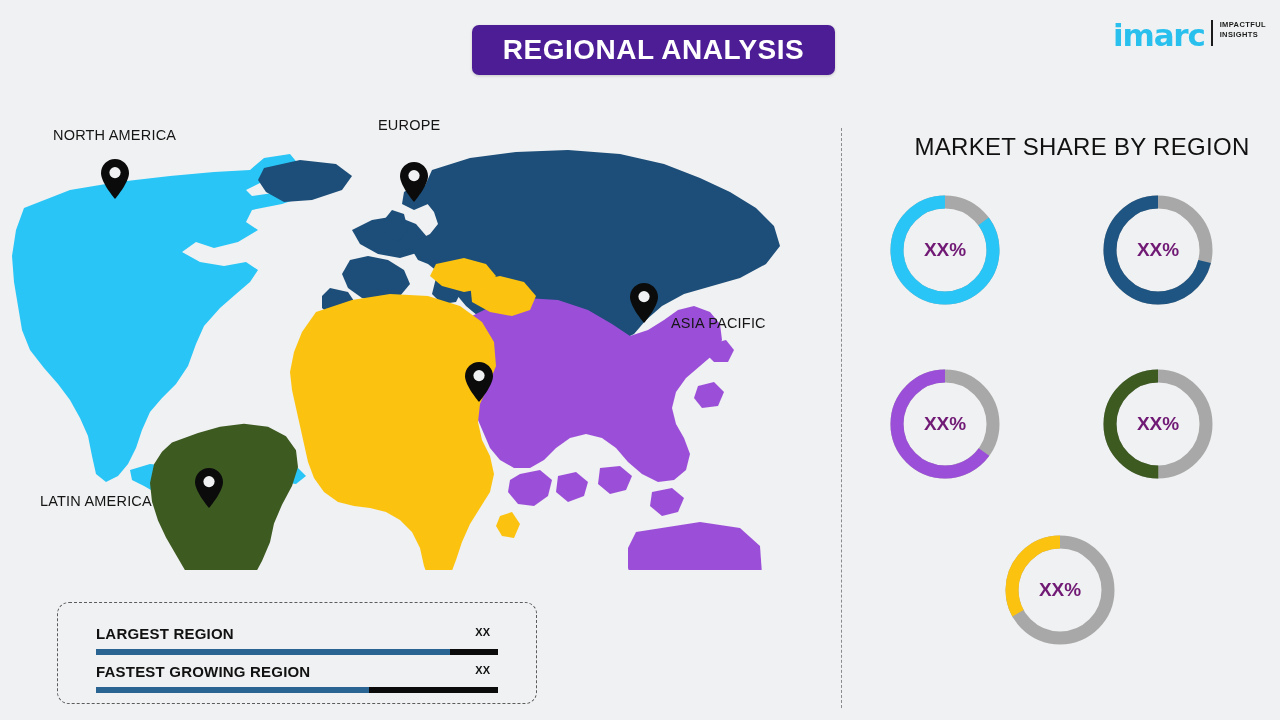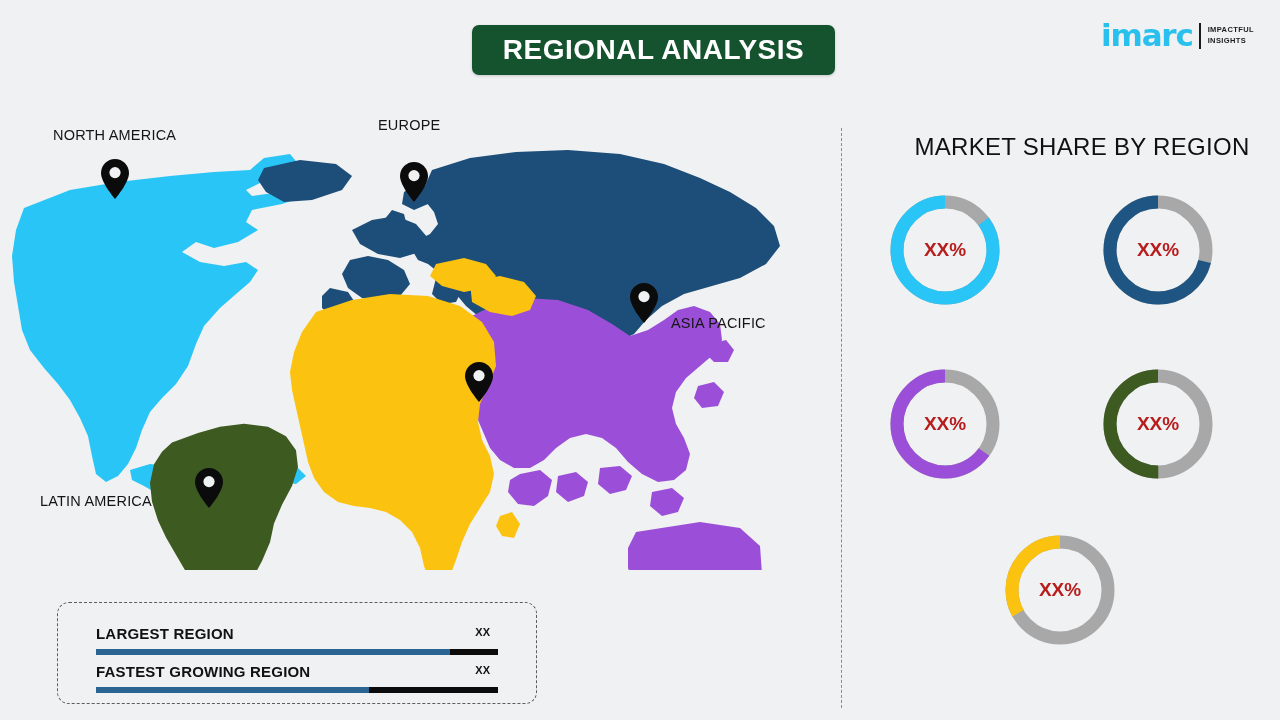--- a/index.html
+++ b/index.html
@@ -8,30 +8,30 @@
     width:1280px;height:720px;
     background:#f0f1f2;
     font-family:"Liberation Sans", sans-serif;
     position:relative;overflow:hidden;
   }
   .frame{position:absolute;inset:0;}
 
   
   .title-pill{
     position:absolute;left:472px;top:25px;width:363px;height:50px;
-    background:#14532d;border-radius:7px;
+    background:#4c1d95;border-radius:7px;
     display:flex;align-items:center;justify-content:center;
     box-shadow:0 1px 3px rgba(0,0,0,.18);
   }
   .title-pill span{
     color:#ffffff;font-size:28px;font-weight:bold;letter-spacing:.5px;
   }
 
   
-  .logo{position:absolute;right:26px;top:20px;display:flex;align-items:center;margin-left:39px;}
+  .logo{position:absolute;right:14px;top:20px;display:flex;align-items:flex-start;margin-left:39px;}
   .logo-word{
     font-size:31px;font-weight:bold;color:#29c0ee;letter-spacing:-1.2px;
     line-height:1;position:relative;font-family:"DejaVu Sans", sans-serif;
   }
   .logo-bar{width:2px;height:26px;background:#1b1b1b;margin:0 7px 0 6px;}
   .logo-tag{font-size:7.5px;font-weight:bold;color:#1b1b1b;line-height:1.35;letter-spacing:.4px;}
 
   
   .divider{
     position:absolute;left:841px;top:128px;width:0;height:580px;
@@ -52,21 +52,21 @@
   
   .panel-title{
     position:absolute;left:884px;top:133px;width:396px;
     text-align:center;font-size:24px;font-weight:normal;color:#111;
     letter-spacing:.3px;
   }
   .donut{position:absolute;}
   .donut svg{display:block;}
   .donut .lbl{
     position:absolute;inset:0;display:flex;align-items:center;justify-content:center;
-    font-size:19px;font-weight:bold;color:#b91c1c;
+    font-size:19px;font-weight:bold;color:#701a75;
   }
 
   
   .legendbox{
     position:absolute;left:57px;top:602px;width:478px;height:100px;
     border:1.5px dashed #5c5c5c;border-radius:12px;text-align:center;
   }
   .legrow{position:absolute;left:38px;width:402px;}
   .legrow .name{
     font-size:15px;font-weight:bold;color:#111;letter-spacing:.2px;

